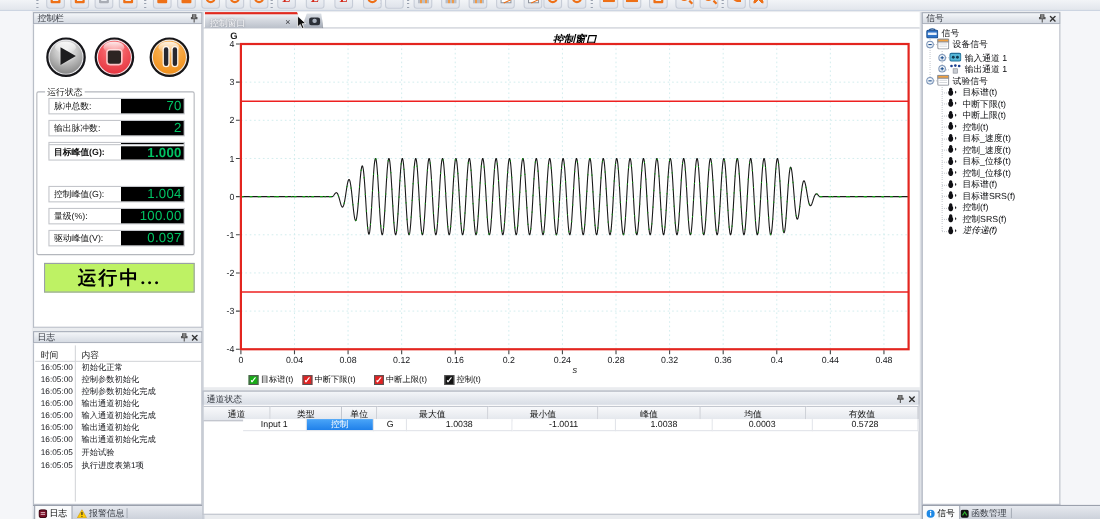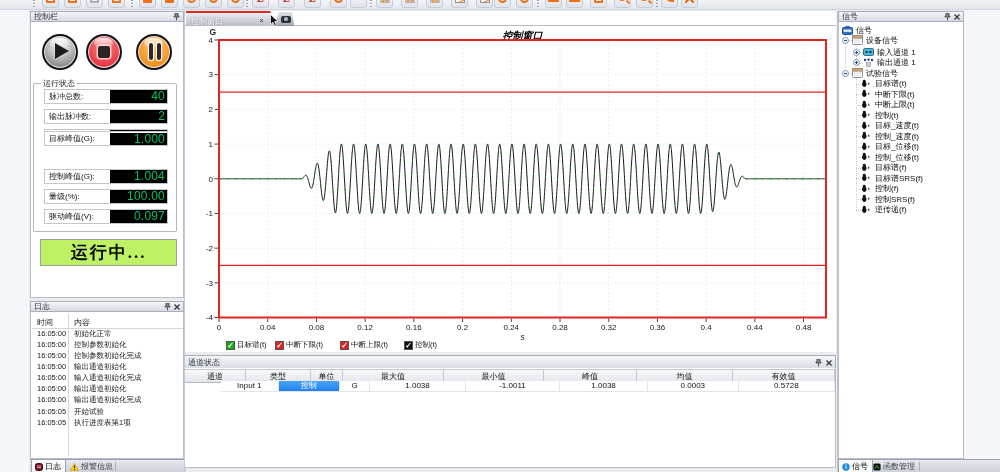--- a/index.html
+++ b/index.html
@@ -222,31 +222,31 @@
       <div class="round-btn rb-pause" style="left:105px;top:12px;">
         <div class="rb-gloss"></div>
         <div class="bar" style="left:11px;"></div>
         <div class="bar" style="left:18.5px;"></div>
       </div>
       <div class="groupbox" style="left:2px;top:61px;width:144px;height:149px;">
         <span class="group-legend">运行状态</span>
         <div id="lcd-rows">
             <div class="lcd-row" style="top: 4.5px;">
               <span class="lbl">脉冲总数:</span>
-              <span class="lcd">40</span>
+              <span class="lcd">70</span>
             </div>
             <div class="lcd-row" style="top: 24.5px;">
               <span class="lbl">输出脉冲数:</span>
               <span class="lcd">2</span>
             </div>
             <div class="lcd-row" style="top: 44.5px;">
               <span class="lbl">剩余脉冲数:</span>
               <span class="lcd">48</span>
             </div>
-            <div class="lcd-row" style="top: 47px;">
+            <div class="lcd-row" style="top: 47px; font-weight: bold;">
               <span class="lbl">目标峰值(G):</span>
               <span class="lcd">1.000</span>
             </div>
             <div class="lcd-row" style="top: 84.5px;">
               <span class="lbl">控制峰值(G):</span>
               <span class="lcd">1.004</span>
             </div>
             <div class="lcd-row" style="top: 104.5px;">
               <span class="lbl">量级(%):</span>
               <span class="lcd">100.00</span>
@@ -638,21 +638,21 @@
             <path d="M7.6 3.4 C8.6 3.6 8.6 5 7.8 6.2 C7.2 5.4 7 4 7.6 3.4 Z" fill="#101014"></path>
           </svg>
           <span class="tree-lbl" style="margin-left: 3px;">控制SRS(f)</span>
         </div>
         <div class="guide-h" style="left: 17px; top: 187.5px; width: 5px;"></div>
         <div class="tree-row" style="top: 182.5px; left: 22px;">
           <svg width="11" height="10" style="flex: 0 0 auto;">
             <path d="M3.2 0.8 C4.6 0.8 5 2.2 4.8 3.4 C5.6 3.8 5.8 5.4 5.2 6.6 C4.8 8.4 1.8 8.4 1.4 6.6 C0.8 5.4 1 3.8 1.8 3.4 C1.6 2.2 2 0.8 3.2 0.8 Z" fill="#101014"></path>
             <path d="M7.6 3.4 C8.6 3.6 8.6 5 7.8 6.2 C7.2 5.4 7 4 7.6 3.4 Z" fill="#101014"></path>
           </svg>
-          <span class="tree-lbl" style="margin-left: 3px;">逆传递(f)</span>
+          <span class="tree-lbl" style="margin-left: 3px; font-style: italic;">逆传递(f)</span>
         </div>
       </div>
   </div>
 
   <div class="abs dock-tabbar" style="left:838px;top:459px;width:162px;height:13px;">
     <div class="dock-tab active" style="left:0px;">
       <svg class="ic" width="8" height="8" viewBox="0 0 8 8">
           <circle cx="4" cy="4" r="3.7" fill="#1e88e5"></circle>
           <path d="M4 3.2v2.6" stroke="#fff" stroke-width="1.1"></path>
           <circle cx="4" cy="2" r="0.7" fill="#fff"></circle>

